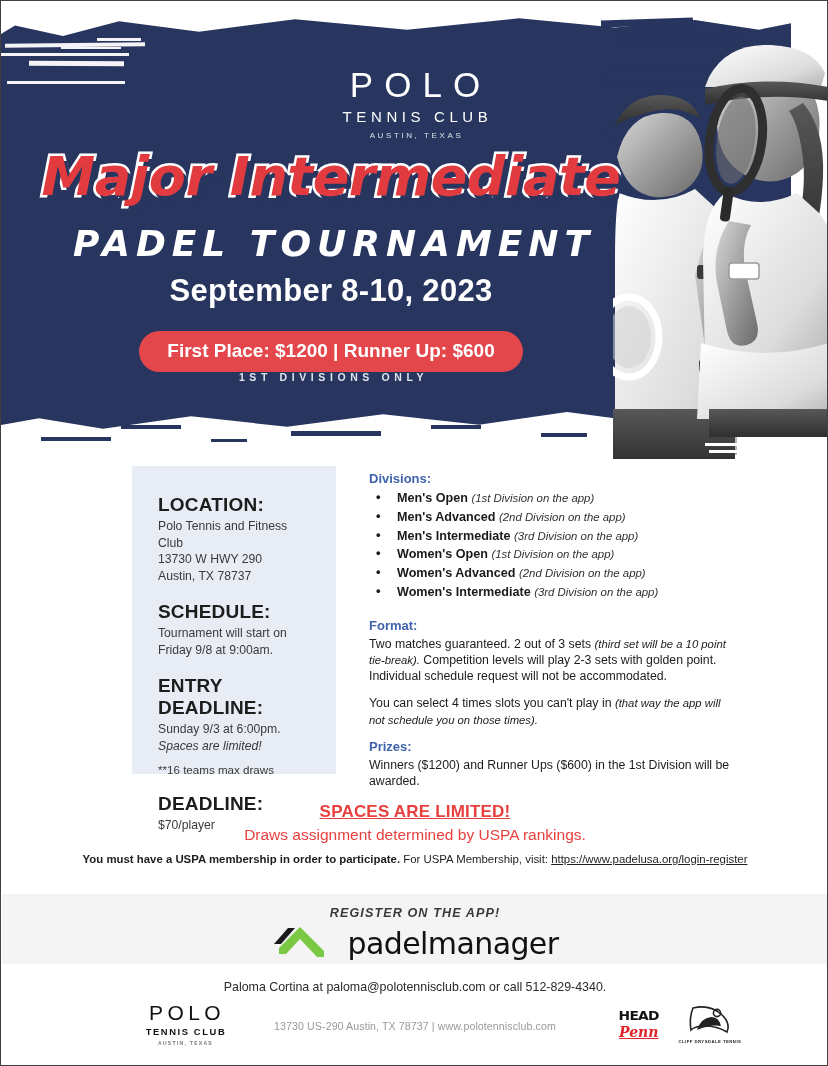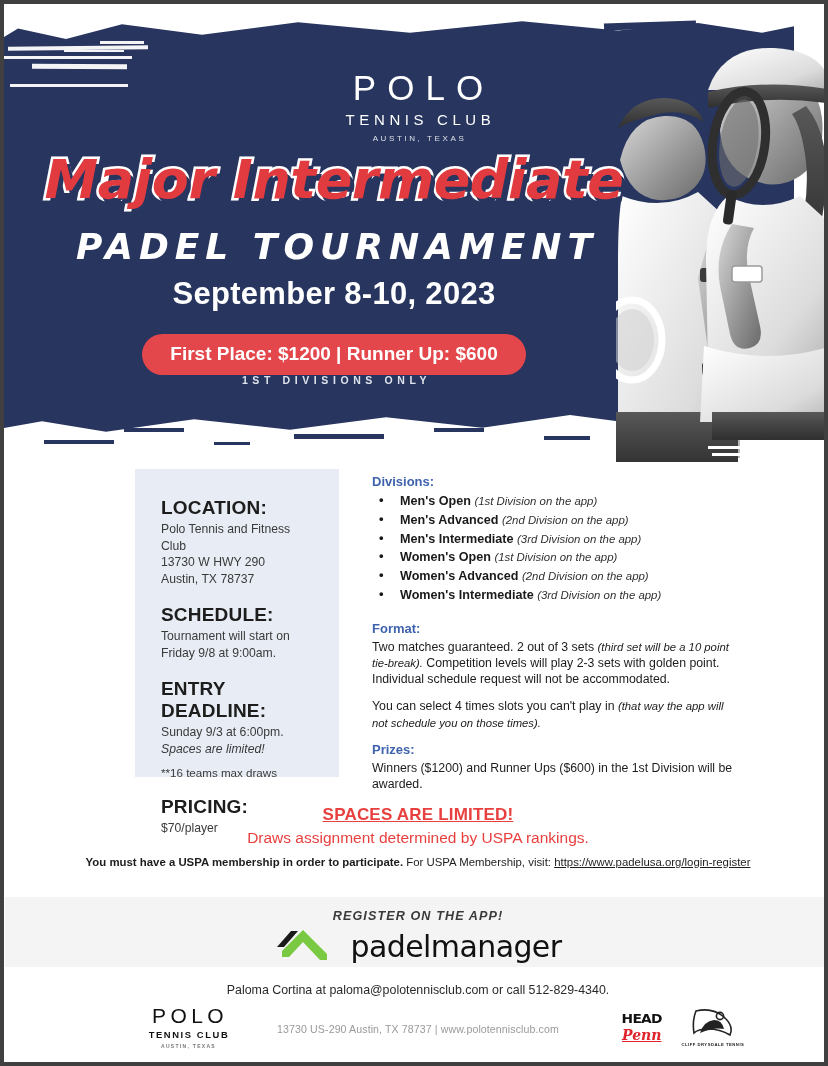--- a/index.html
+++ b/index.html
@@ -10,21 +10,21 @@
     background: #cfcfcf;
     font-family: "Liberation Sans", sans-serif;
   }
 
   #page {
     position: relative;
     width: 828px;
     height: 1066px;
     background: #ffffff;
     overflow: hidden;
-    border: 4px solid #404040;
+    border: 1px solid #404040;
     padding-left: 46px;
   }
 
   
   #hero {
     position: absolute;
     left: 0; top: 0;
     width: 828px;
     height: 460px;
     overflow: hidden;
@@ -546,21 +546,21 @@
     </div>
 
     <div class="info-blk">
       <div class="info-h">ENTRY DEADLINE:</div>
       <div class="info-p">Sunday 9/3 at 6:00pm.</div>
       <div class="info-p ital">Spaces are limited!</div>
       <div class="info-note">**16 teams max draws</div>
     </div>
 
     <div class="info-blk">
-      <div class="info-h">PRICING:</div>
+      <div class="info-h">DEADLINE:</div>
       <div class="info-p">$70/player</div>
     </div>
   </div>
 
   <div class="right-col">
 
     <div class="sec-h">Divisions:</div>
     <ul class="divs">
       <li><span>Men's Open</span> <em>(1st Division on the app)</em></li>
       <li><span>Men's Advanced</span> <em>(2nd Division on the app)</em></li>

